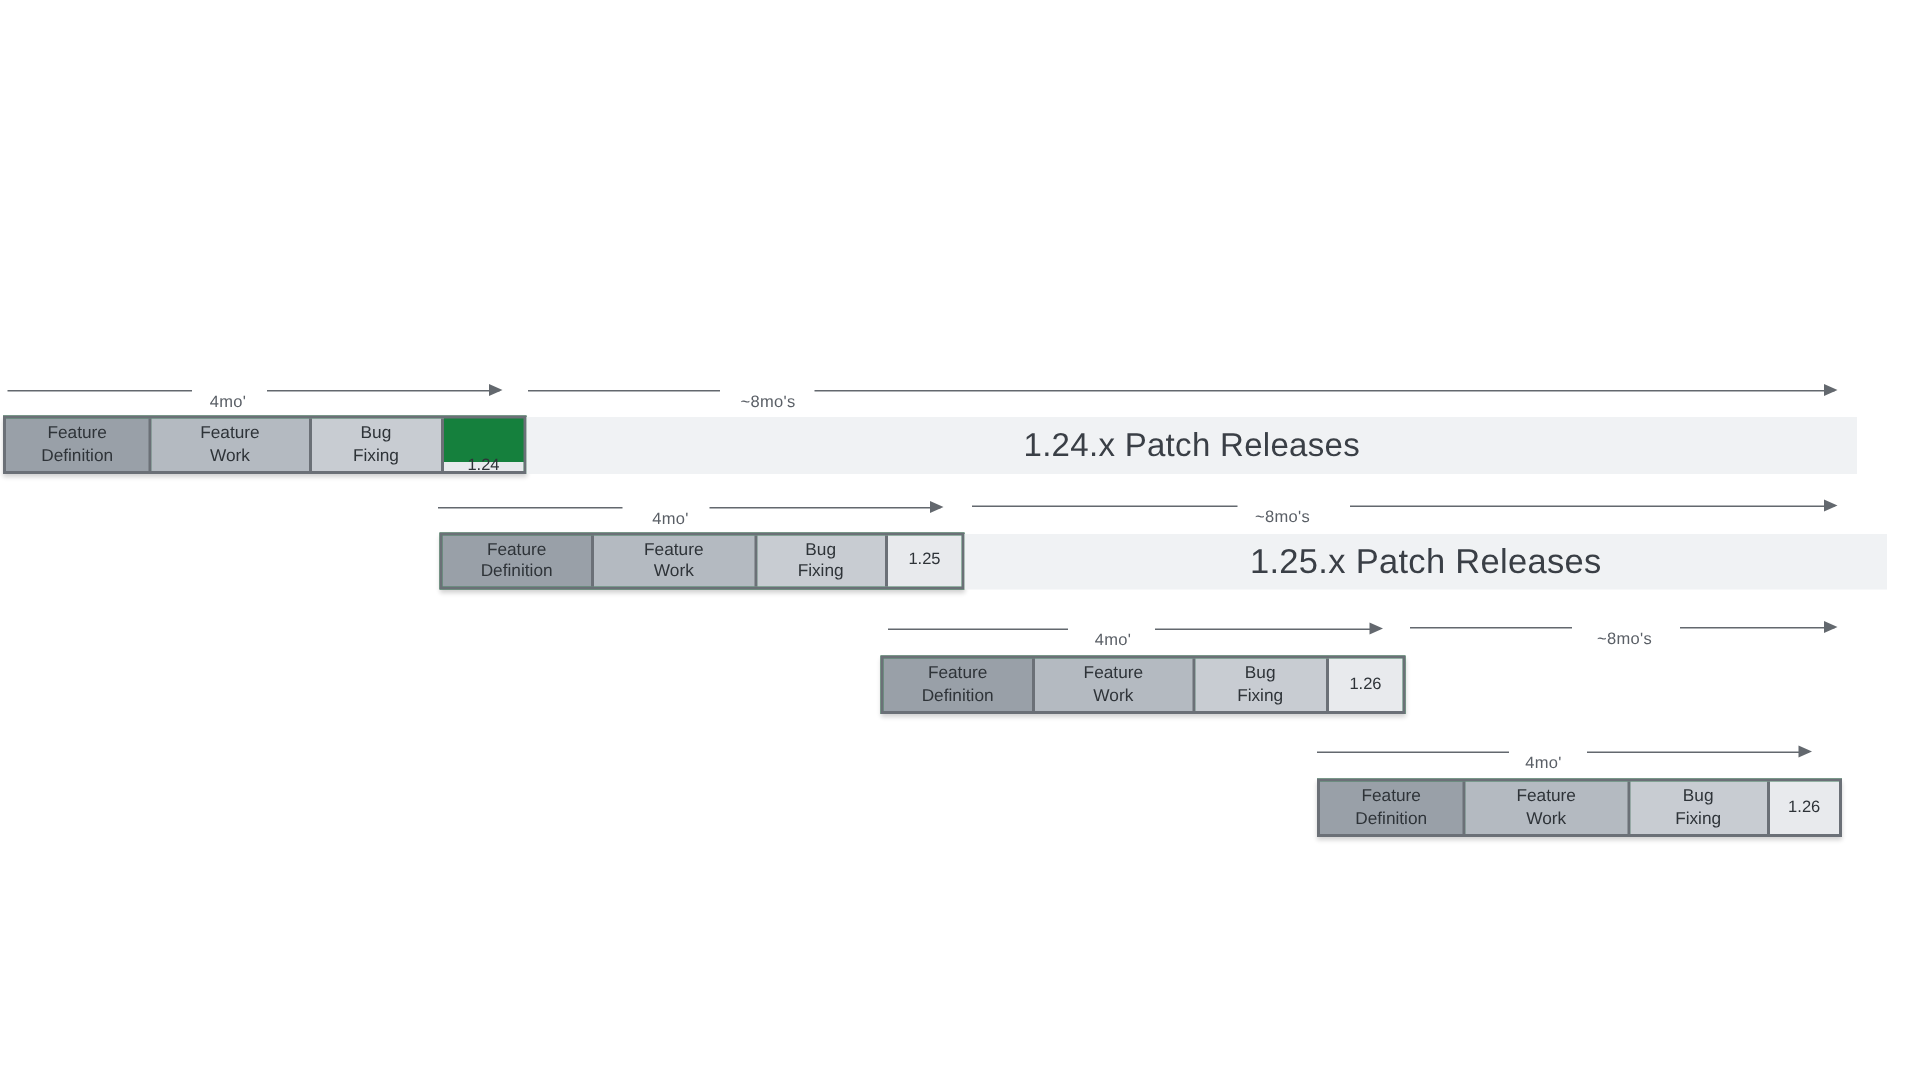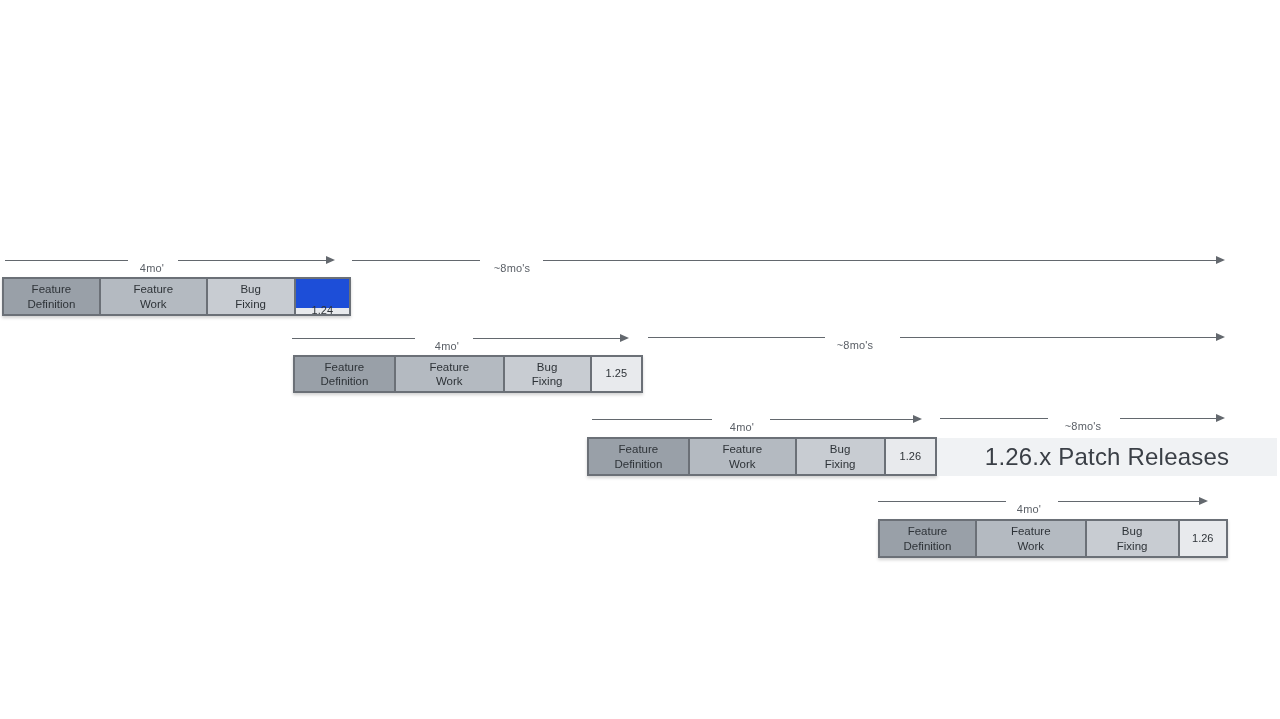--- a/index.html
+++ b/index.html
@@ -52,21 +52,21 @@
     background: var(--background, #ffffff);
     padding: 0 4px;
   }
   
   .phase-strip {
     position: absolute;
     display: flex;
     box-sizing: border-box;
     border: 2px solid var(--border, #6b7077);
     box-shadow: 0 2px 3px rgba(0,0,0,0.18);
-    background: #1d4ed8;
+    background: #15803d;
   }
   .phase {
     box-sizing: border-box;
     border-right: 2px solid var(--border, #6b7077);
     display: flex;
     align-items: center;
     justify-content: center;
     text-align: center;
     font-size: 11.5px;
     line-height: 1.25;
@@ -114,20 +114,23 @@
 Work</span>
       </div>
     <div class="phase bf" style="width:89px;">
         <span class="lbl">Bug
 Fixing</span>
       </div>
     <div class="phase ver" style="width:54px;margin-top:29px;">
         <span class="lbl">1.24</span>
       </div>
   </div>
+  <div class="patch-bar" style="left:351px; top:278px; width:887px; height:38px; font-size:22px;">
+    <span>1.24.x Patch Releases</span>
+  </div>
 
   <div class="arrow" style="left:292px; top:338px; width:335px;">
     <span class="seg" style="left:0; width:123px;"></span>
     <span class="arrow-label" style="left:155px;">4mo'</span>
     <span class="seg head" style="left:181px; width:154px;"></span>
   </div>
   <div class="arrow" style="left:648px; top:337px; width:575px;">
     <span class="seg" style="left:0; width:177px;"></span>
     <span class="arrow-label" style="left:207px;">~8mo's</span>
     <span class="seg head" style="left:252px; width:323px;"></span>
@@ -142,20 +145,23 @@
 Work</span>
       </div>
     <div class="phase bf" style="width:88px;">
         <span class="lbl">Bug
 Fixing</span>
       </div>
     <div class="phase ver" style="width:50px;">
         <span class="lbl">1.25</span>
       </div>
   </div>
+  <div class="patch-bar" style="left:643px; top:356px; width:615px; height:37px; font-size:23px;">
+    <span>1.25.x Patch Releases</span>
+  </div>
 
   <div class="arrow" style="left:592px; top:419px; width:328px;">
     <span class="seg" style="left:0; width:120px;"></span>
     <span class="arrow-label" style="left:150px;">4mo'</span>
     <span class="seg head" style="left:178px; width:150px;"></span>
   </div>
   <div class="arrow" style="left:940px; top:418px; width:283px;">
     <span class="seg" style="left:0; width:108px;"></span>
     <span class="arrow-label" style="left:143px;">~8mo's</span>
     <span class="seg head" style="left:180px; width:103px;"></span>
@@ -170,23 +176,20 @@
 Work</span>
       </div>
     <div class="phase bf" style="width:90px;">
         <span class="lbl">Bug
 Fixing</span>
       </div>
     <div class="phase ver" style="width:50px;">
         <span class="lbl">1.26</span>
       </div>
   </div>
-  <div class="patch-bar" style="left:937px; top:438px; width:340px; height:38px; font-size:24px;">
-    <span>1.26.x Patch Releases</span>
-  </div>
 
   <div class="arrow" style="left:878px; top:501px; width:328px;">
     <span class="seg" style="left:0; width:128px;"></span>
     <span class="arrow-label" style="left:151px;">4mo'</span>
     <span class="seg head" style="left:180px; width:148px;"></span>
   </div>
   <div class="phase-strip" style="left:878px; top:519px; width:350px; height:39px;">
     <div class="phase fd" style="width:98px;">
         <span class="lbl">Feature
 Definition</span>

